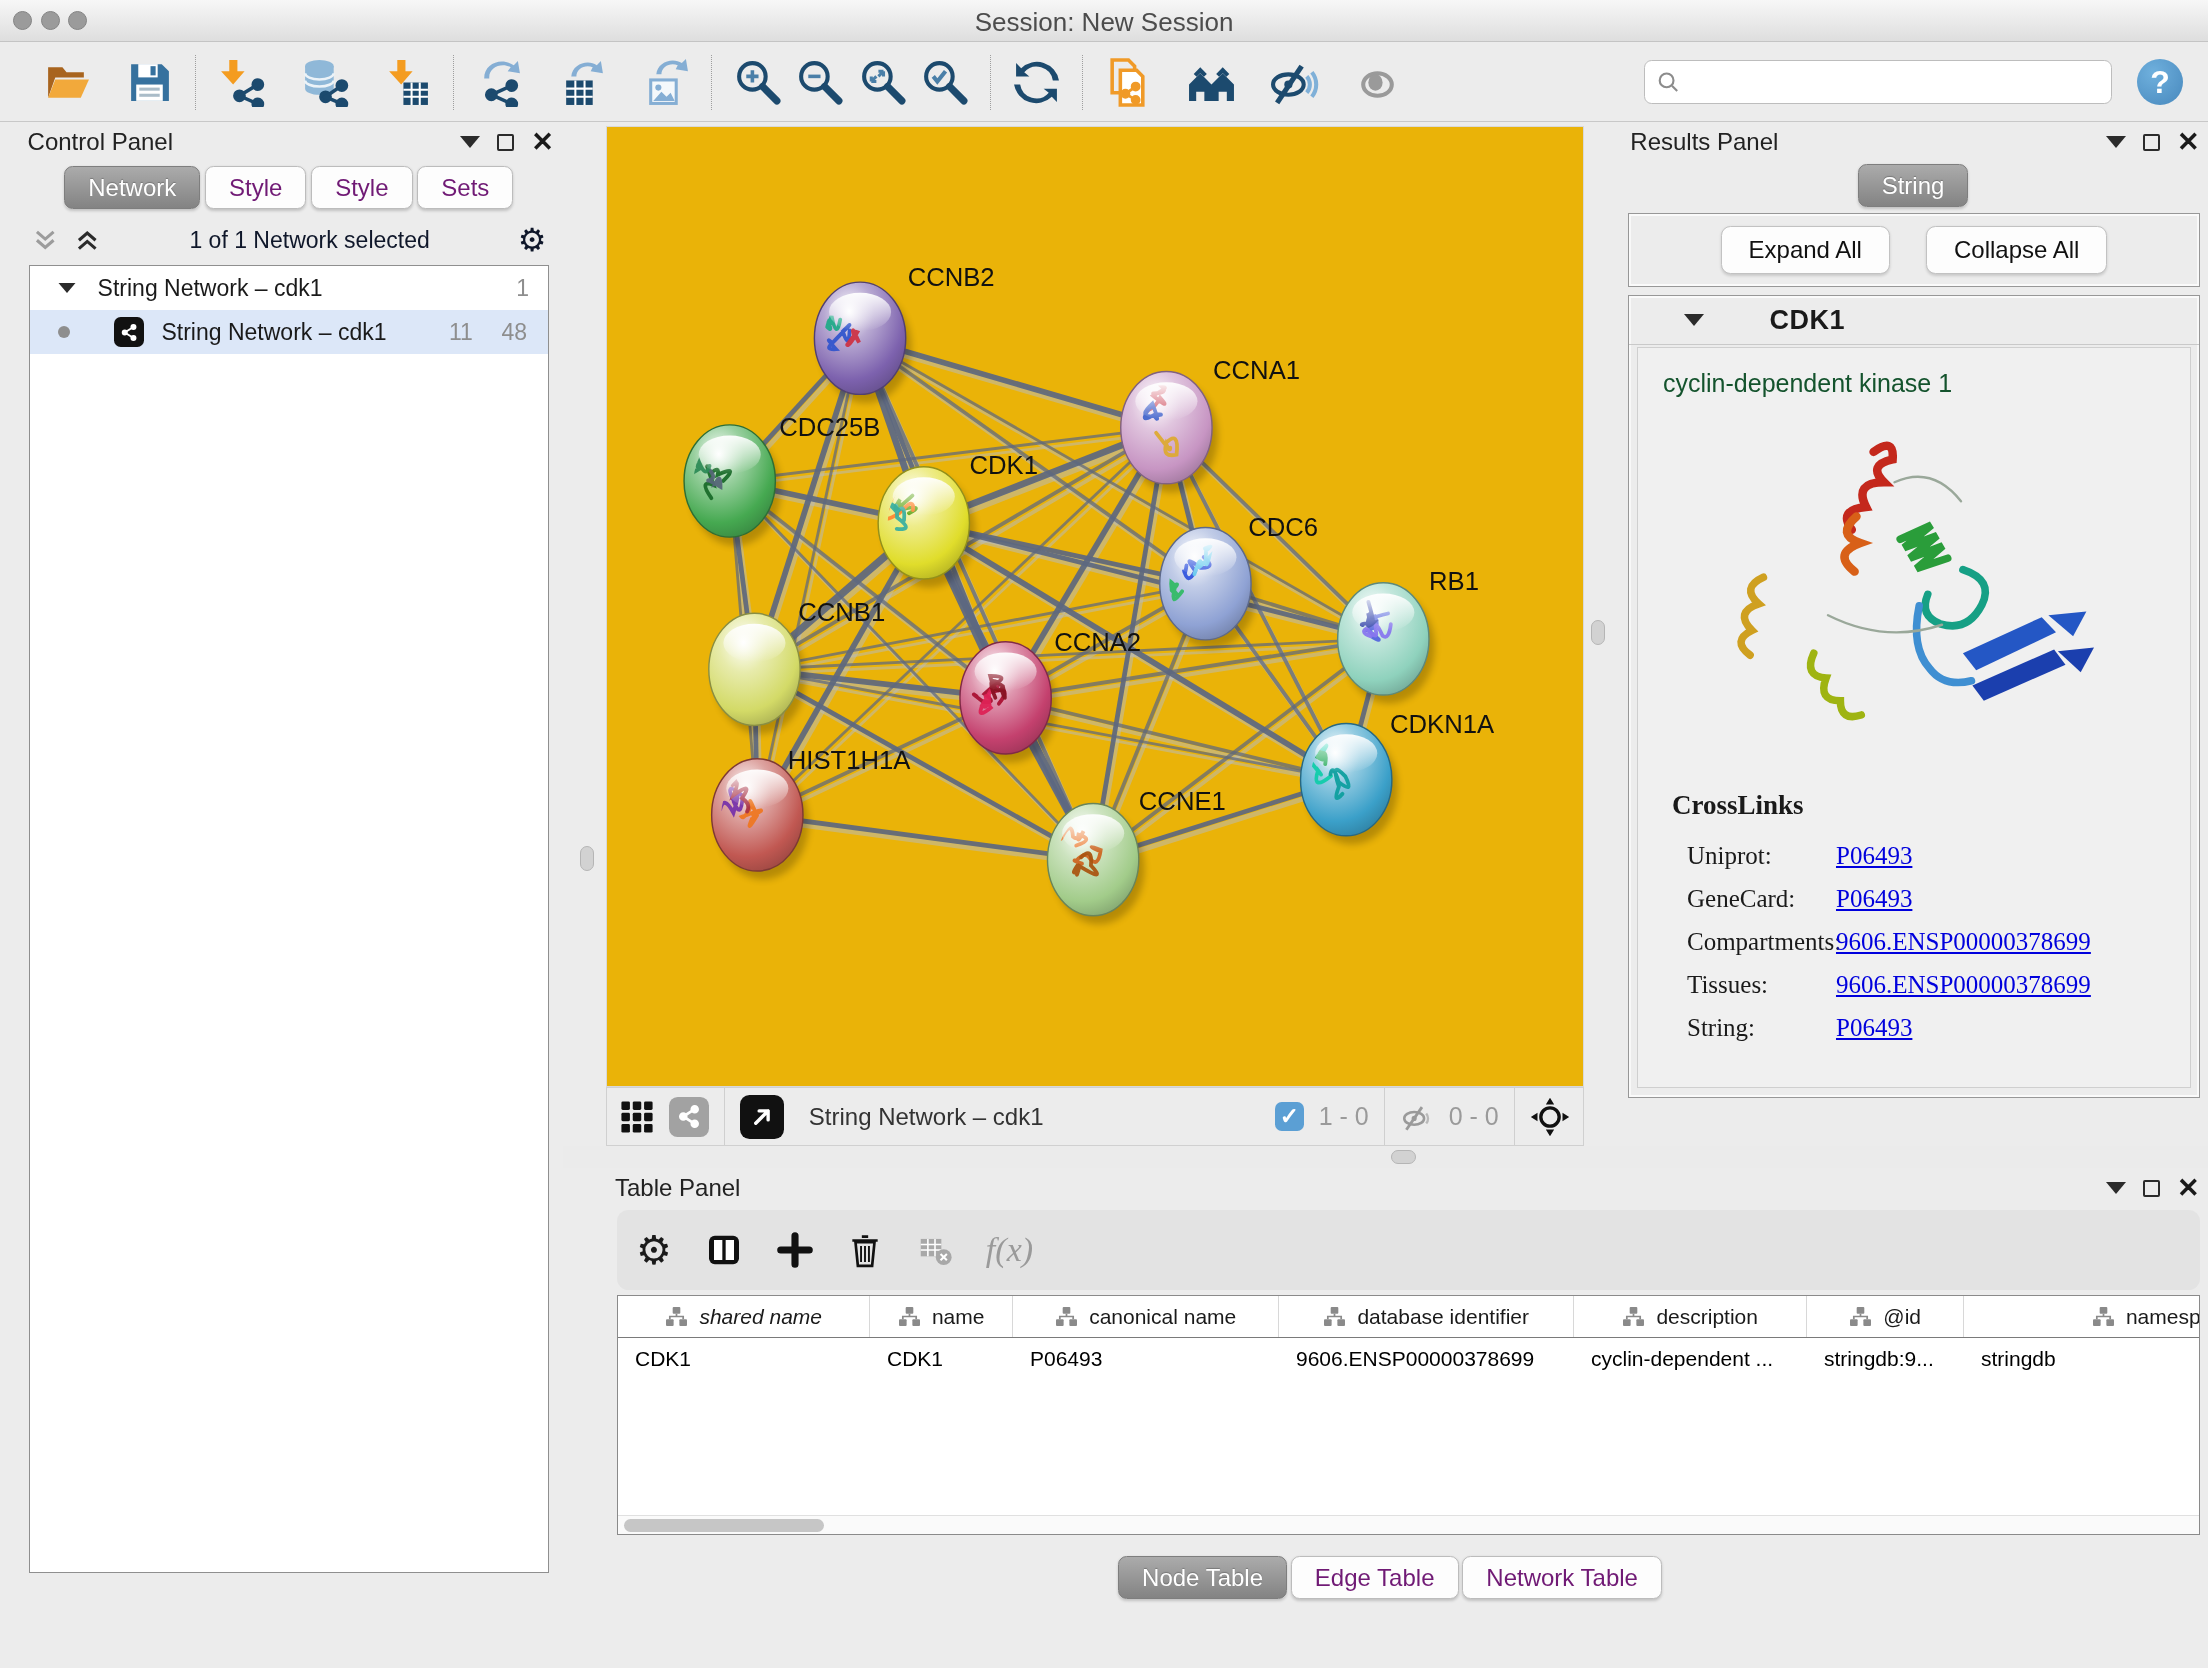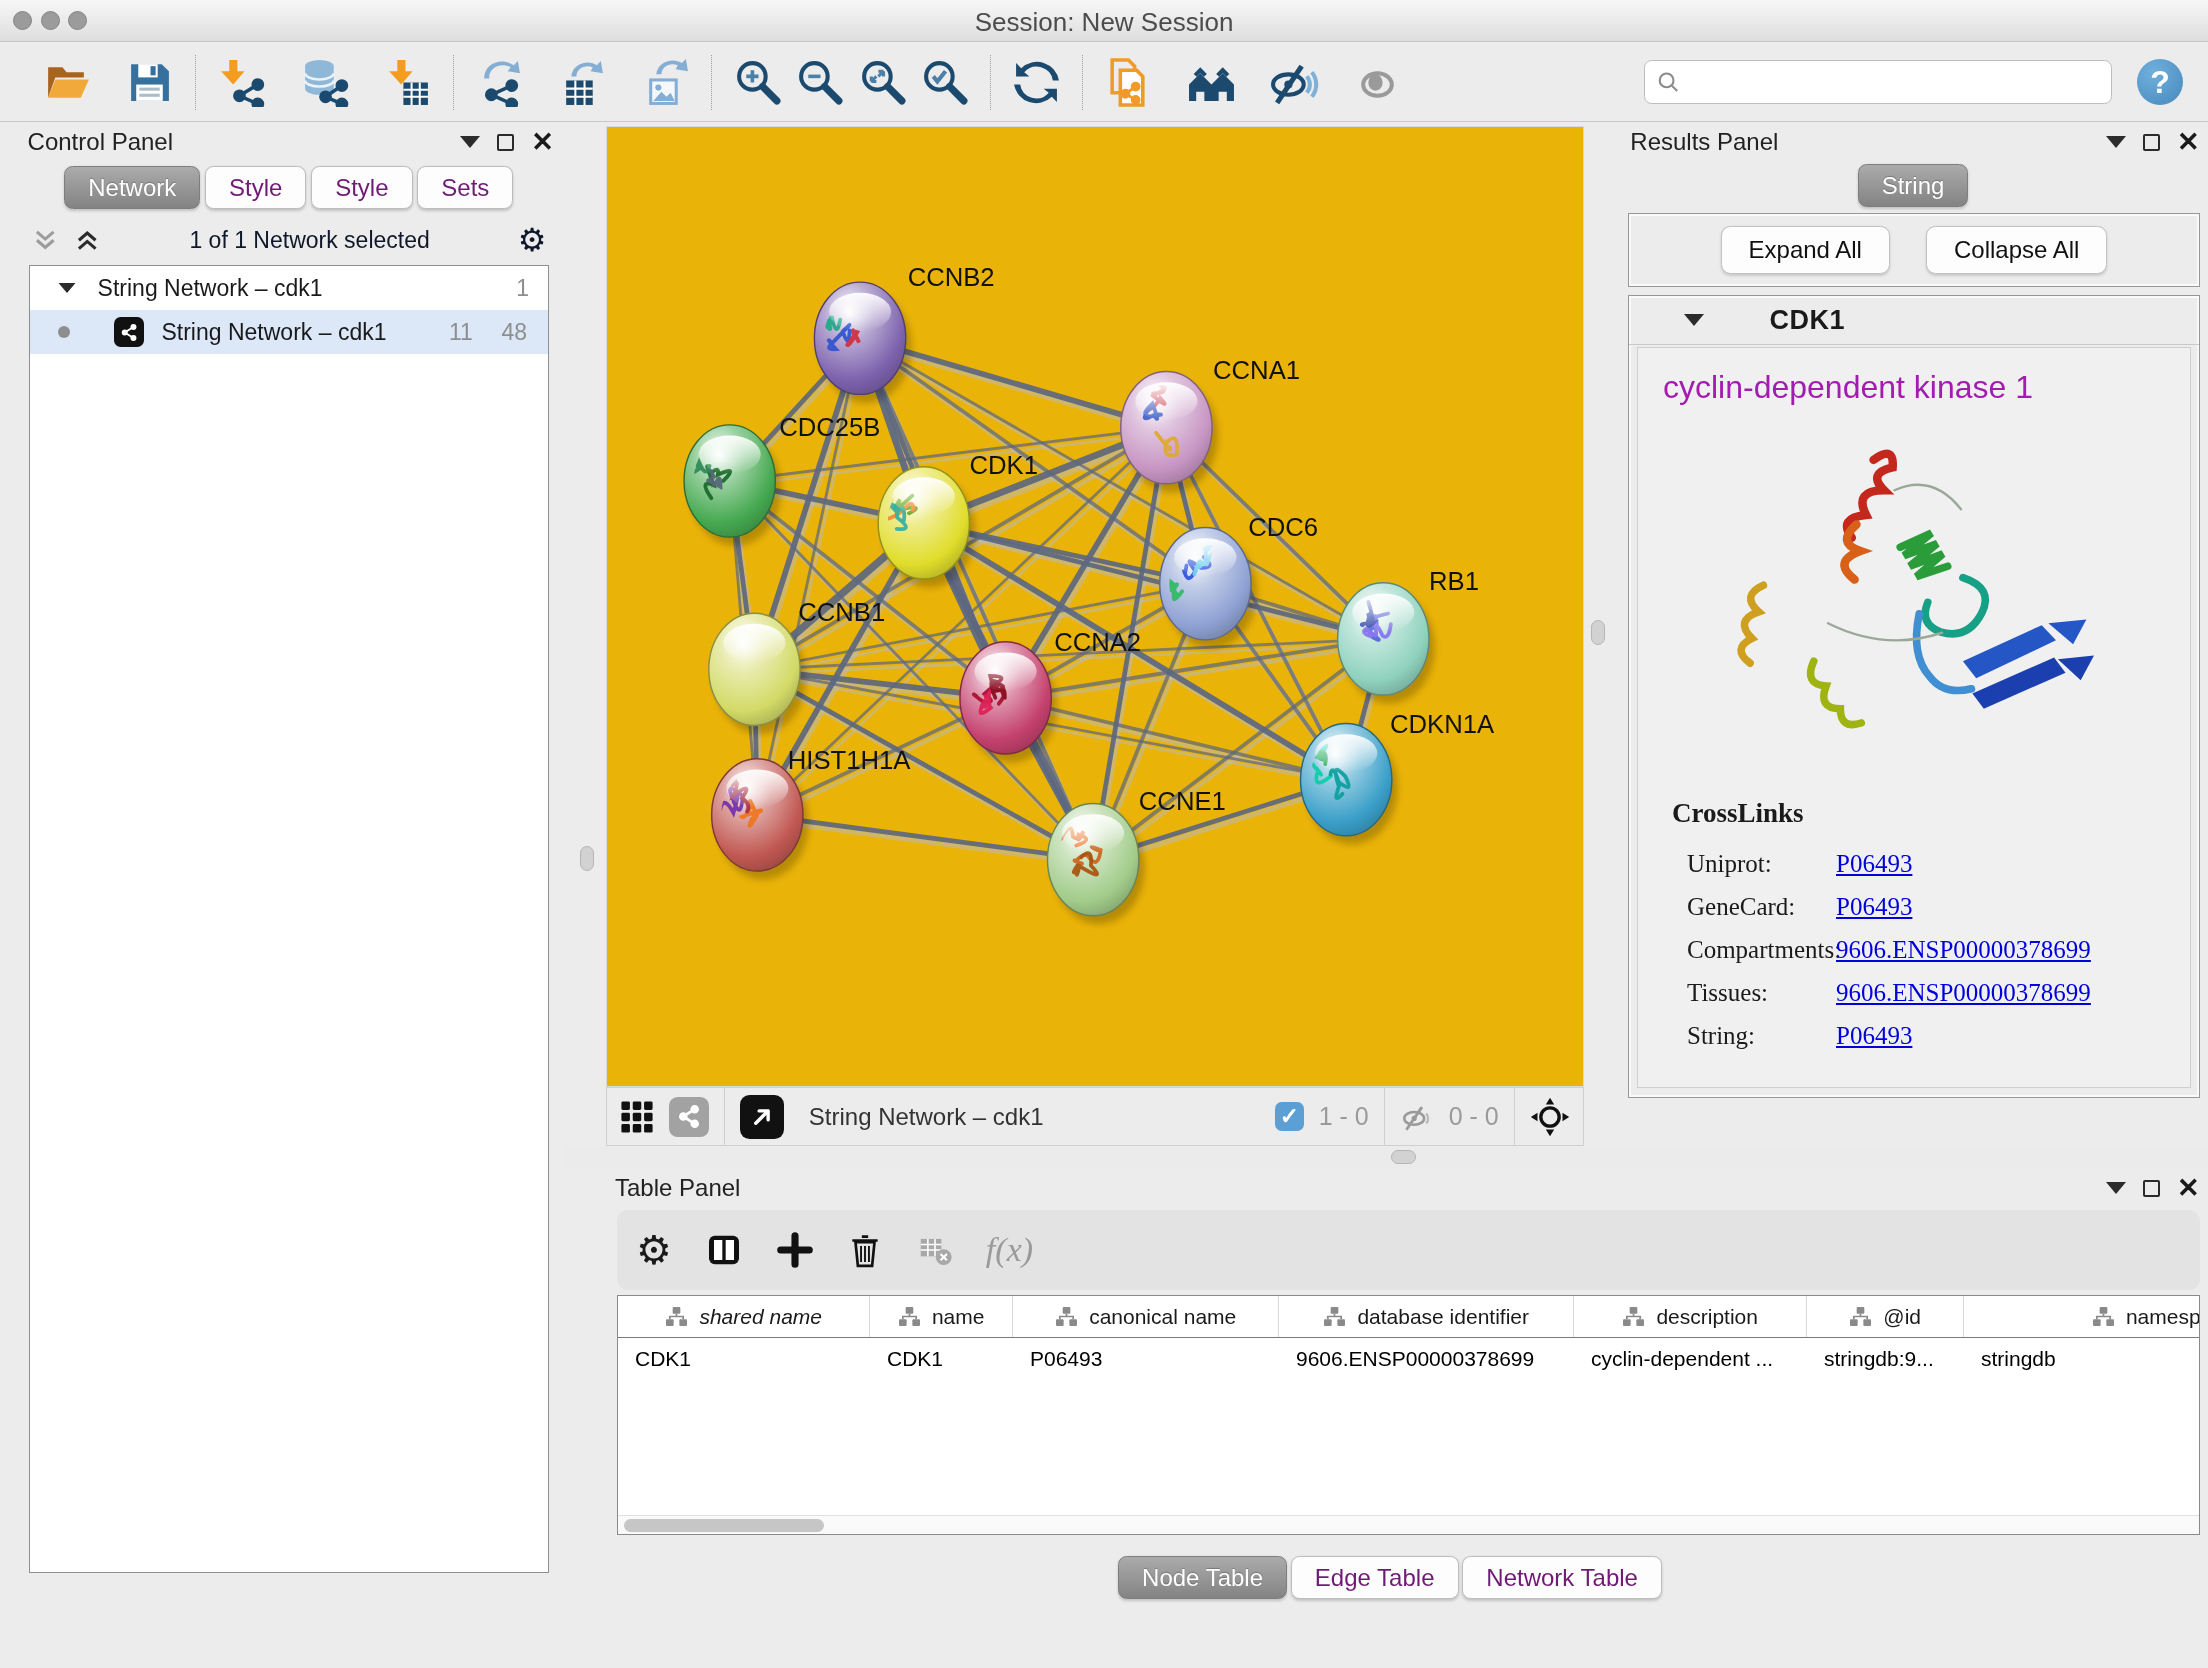--- a/index.html
+++ b/index.html
@@ -86,21 +86,21 @@
   .rbox { position:absolute; left:11.4px; right:9.5px; border:1px solid #979797;
     box-shadow:inset 0 0 0 1.9px #fafafa; background:#ececec; }
   .btnrow { display:flex; justify-content:center; align-items:center; gap:36px; height:100%; }
   .wbtn { background:#fdfdfd; border:1px solid #c2c2c2; border-radius:9.5px; padding:8.6px 27px;
     font-size:24px; color:#111; box-shadow:0 1.9px 2.9px rgba(0,0,0,.15); }
   .cdk-head { height:49px; display:flex; align-items:center; border-bottom:1px solid #c9c9c9; }
   .cdk-head .tri-down { margin-left:55px; }
   .cdk-head .gname { font-size:27px; font-weight:bold; margin-left:65px; letter-spacing:0.5px; }
   .cdk-body { position:absolute; left:7.6px; right:7.6px; top:51px; bottom:9.5px; background:#f0f0f0;
     border:1px solid #cfcfcf; overflow:hidden; }
-  .gdesc { font-size:32px; color:#a21caf; padding:21px 0 0 25px; }
+  .gdesc { font-size:25px; color:#14532d; padding:21px 0 0 25px; }
   .proteinwrap { margin:27px auto 0 auto; width:399px; height:333px; }
   .xl { font-family:"Liberation Serif", serif; padding-left:34px; margin-top:32px; }
   .xl h3 { font-size:27px; margin-bottom:13.3px; }
   .xlrow { display:flex; font-size:25px; line-height:43px; }
   .xlrow .lab { width:164px; padding-left:15px; }
   .xlrow a { color:#0000dd; text-decoration:underline; }
 
   
   .tpanel { position:absolute; left:571px; top:1168px; width:1638px; height:434px; }
   .tpanel .phead { left:44px; right:0; top:0; }

